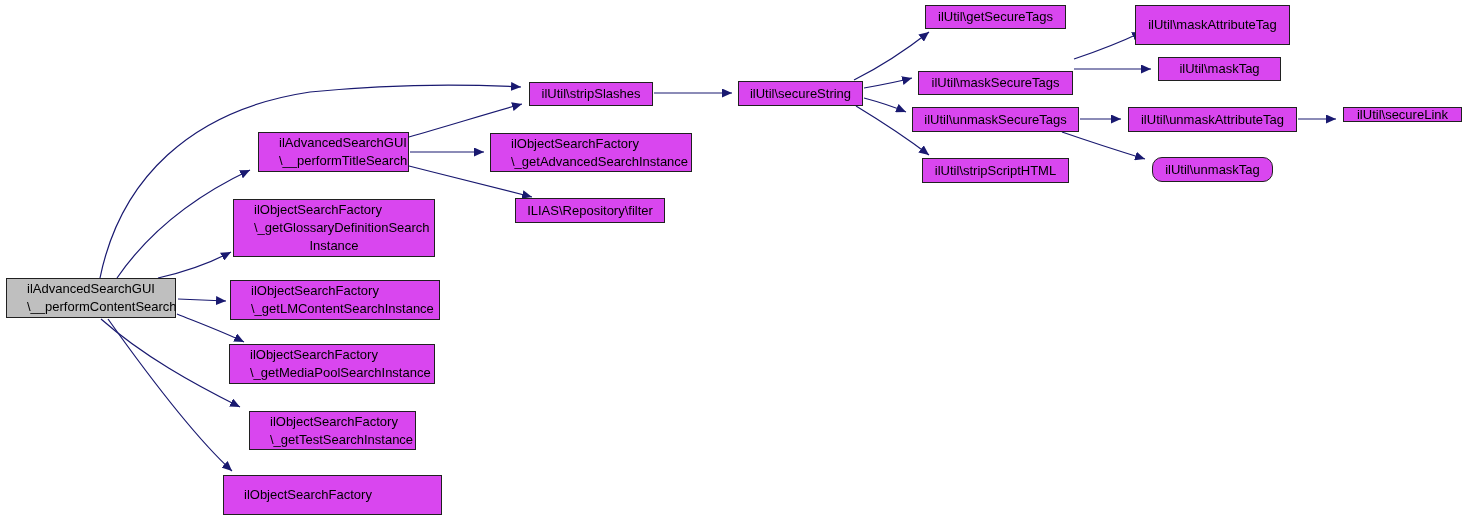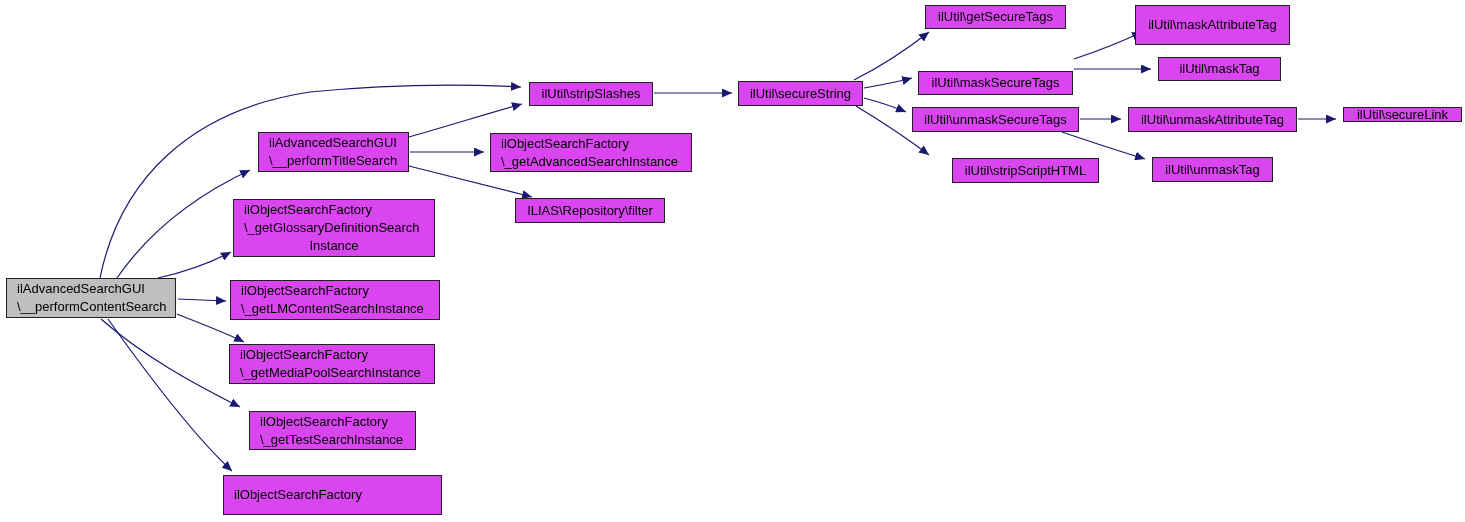--- a/index.html
+++ b/index.html
@@ -8,21 +8,21 @@
     font-family:"Liberation Sans","DejaVu Sans",sans-serif;overflow:hidden;
   }
   svg.edge-layer{position:absolute;left:0;top:0;width:1465px;height:522px;}
   .edge{fill:none;stroke:#191970;stroke-width:1.2px;}
   .node{
     position:absolute;box-sizing:border-box;background:#d946ef;
     border:1px solid #202020;color:#000000;font-size:13px;line-height:18px;
     display:flex;flex-direction:column;justify-content:center;align-items:center;
     white-space:nowrap;z-index:2;
   }
-  .node.multi{align-items:flex-start;text-align:left;padding:1px 10px;}
+  .node.multi{align-items:flex-start;text-align:left;padding:1px 20px;}
   .node.hl{background:#bfbfbf;}
   .node .ln{display:block;}
   .node.multi .ln.c{align-self:center;}
 </style>
 </head>
 <body>
 
 <div class="canvas">
   <svg class="edge-layer" viewBox="0 0 1465 522">
     <defs>
@@ -96,31 +96,31 @@
     </div>
     <div class="node" style="left: 925px; top: 5px; width: 141px; height: 24px;">
       <div class="ln">ilUtil\getSecureTags</div>
     </div>
     <div class="node" style="left: 918px; top: 71px; width: 155px; height: 24px;">
       <div class="ln">ilUtil\maskSecureTags</div>
     </div>
     <div class="node" style="left: 912px; top: 107px; width: 167px; height: 25px;">
       <div class="ln">ilUtil\unmaskSecureTags</div>
     </div>
-    <div class="node" style="left: 922px; top: 158px; width: 147px; height: 25px; margin-left: 30px;">
+    <div class="node" style="left: 922px; top: 158px; width: 147px; height: 25px;">
       <div class="ln">ilUtil\stripScriptHTML</div>
     </div>
     <div class="node" style="left: 1135px; top: 5px; width: 155px; height: 40px;">
       <div class="ln">ilUtil\maskAttributeTag</div>
     </div>
     <div class="node" style="left: 1158px; top: 57px; width: 123px; height: 24px;">
       <div class="ln">ilUtil\maskTag</div>
     </div>
     <div class="node" style="left: 1128px; top: 107px; width: 169px; height: 25px;">
       <div class="ln">ilUtil\unmaskAttributeTag</div>
     </div>
-    <div class="node" style="left: 1152px; top: 157px; width: 121px; height: 25px;">
+    <div class="node" style="left: 1152px; top: 157px; width: 121px; height: 25px; border-radius: 10px;">
       <div class="ln">ilUtil\unmaskTag</div>
     </div>
     <div class="node" style="left: 1343px; top: 107px; width: 119px; height: 15px;">
       <div class="ln">ilUtil\secureLink</div>
     </div>
   </div>
 
 </body></html>

